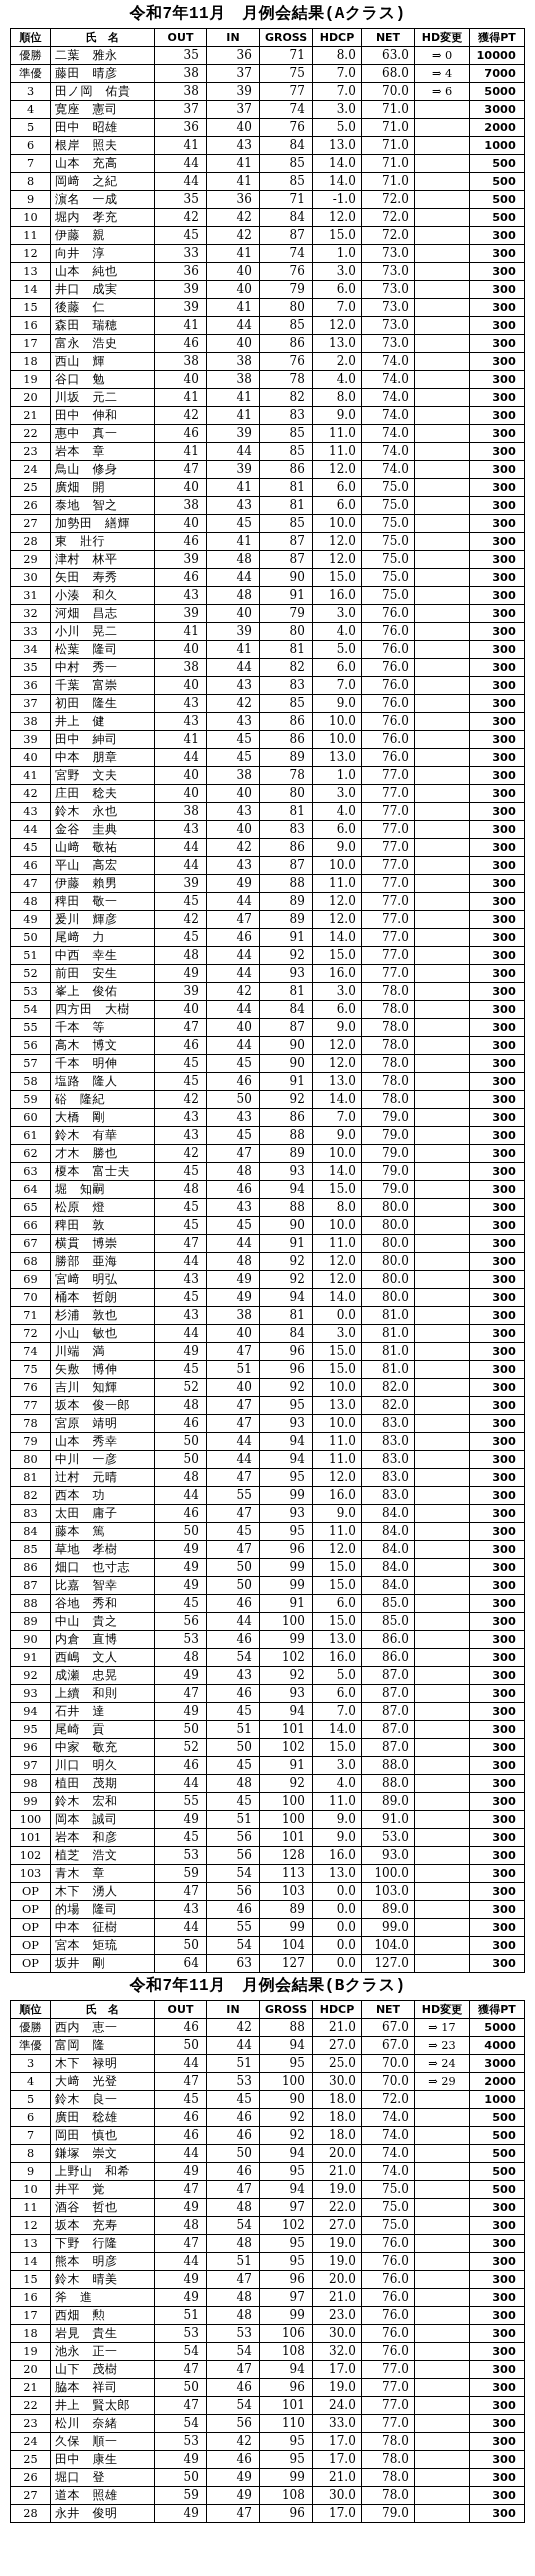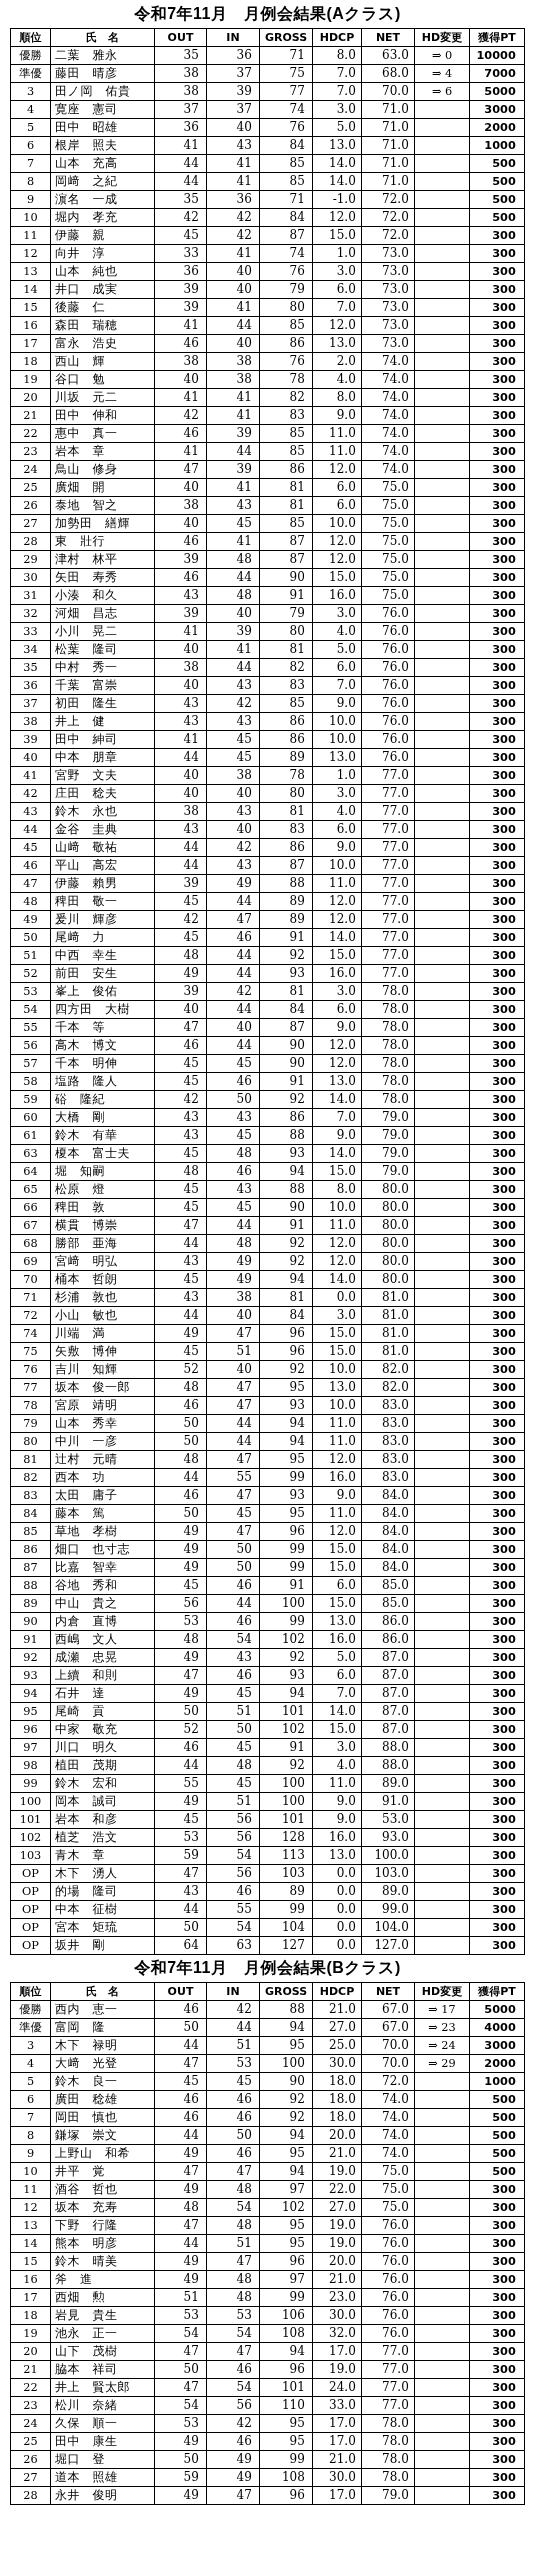--- a/index.html
+++ b/index.html
@@ -1,19 +1,19 @@
 <!DOCTYPE html>
 <html style="font-size:8.2px"><head>
 <meta charset="utf-8">
 <style>
   html,body { margin:0; padding:0; background:#ffffff; }
   body { width:535px; height:3091px; font-family:"DejaVu Serif", serif; color:#000; }
   .doc { padding-top:4.1px; }
   .doc-title {
-    font-family:Liberation Sans, sans-serif;
+    font-family:Liberation Mono, monospace;
     font-weight:700; font-size:16px; line-height:20.6px;
     text-align:center; margin:0 0 3.6px 0; letter-spacing:0.5px; color:#000;
   }
   .doc-title.second { margin-top:3px; }
   table.results {
     width:512px; margin:0 auto;
     border-collapse:collapse; border:1.5px solid #000;
     table-layout:fixed;
   }
   .results th, .results td {
@@ -735,20 +735,31 @@
           <td class="c-name">鈴木　有華</td>
           <td class="c-num">43</td>
           <td class="c-num">45</td>
           <td class="c-num">88</td>
           <td class="c-dec">9.0</td>
           <td class="c-dec">79.0</td>
           <td class="c-hd"></td>
           <td class="c-pt">300</td>
         </tr>
         <tr>
+          <td class="c-rank">62</td>
+          <td class="c-name">才木　勝也</td>
+          <td class="c-num">42</td>
+          <td class="c-num">47</td>
+          <td class="c-num">89</td>
+          <td class="c-dec">10.0</td>
+          <td class="c-dec">79.0</td>
+          <td class="c-hd"></td>
+          <td class="c-pt">300</td>
+        </tr>
+        <tr>
           <td class="c-rank">63</td>
           <td class="c-name">榎本　富士夫</td>
           <td class="c-num">45</td>
           <td class="c-num">48</td>
           <td class="c-num">93</td>
           <td class="c-dec">14.0</td>
           <td class="c-dec">79.0</td>
           <td class="c-hd"></td>
           <td class="c-pt">300</td>
         </tr>

